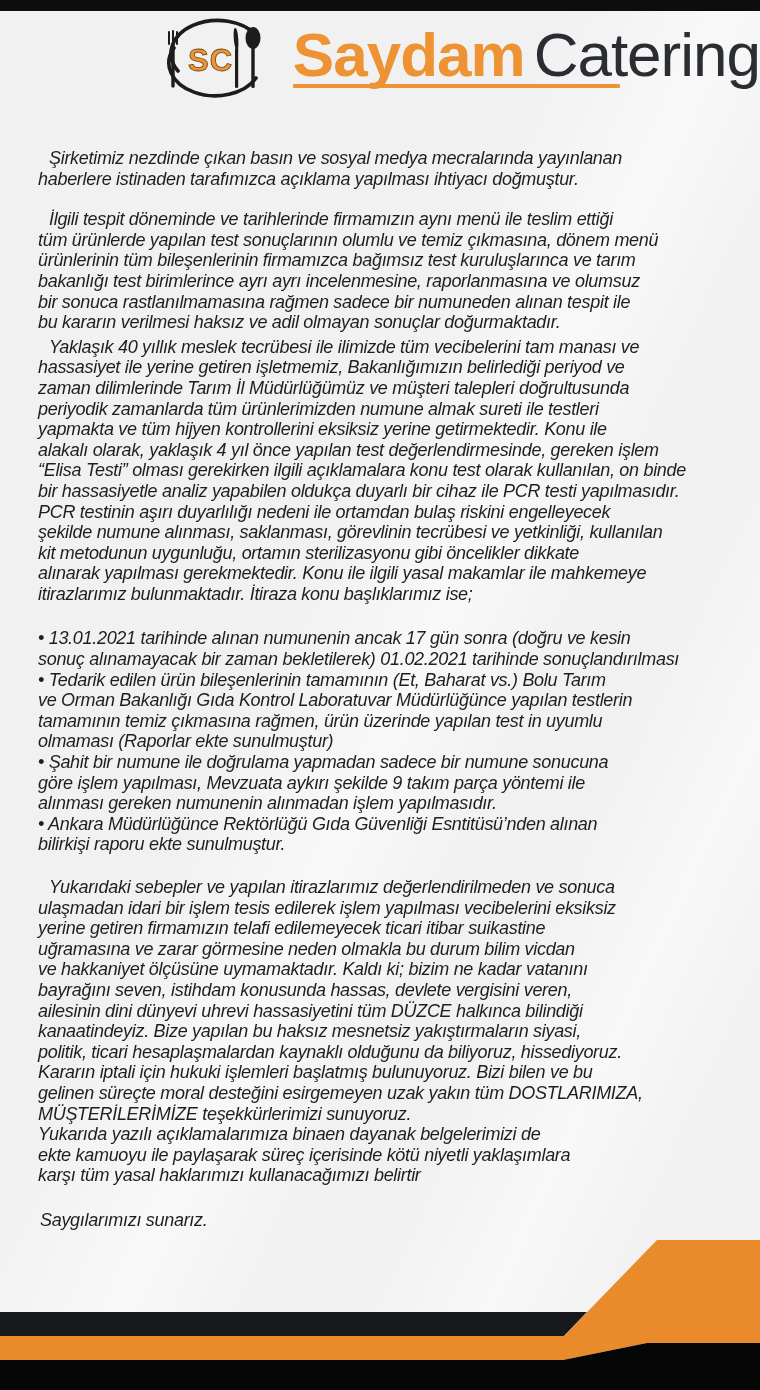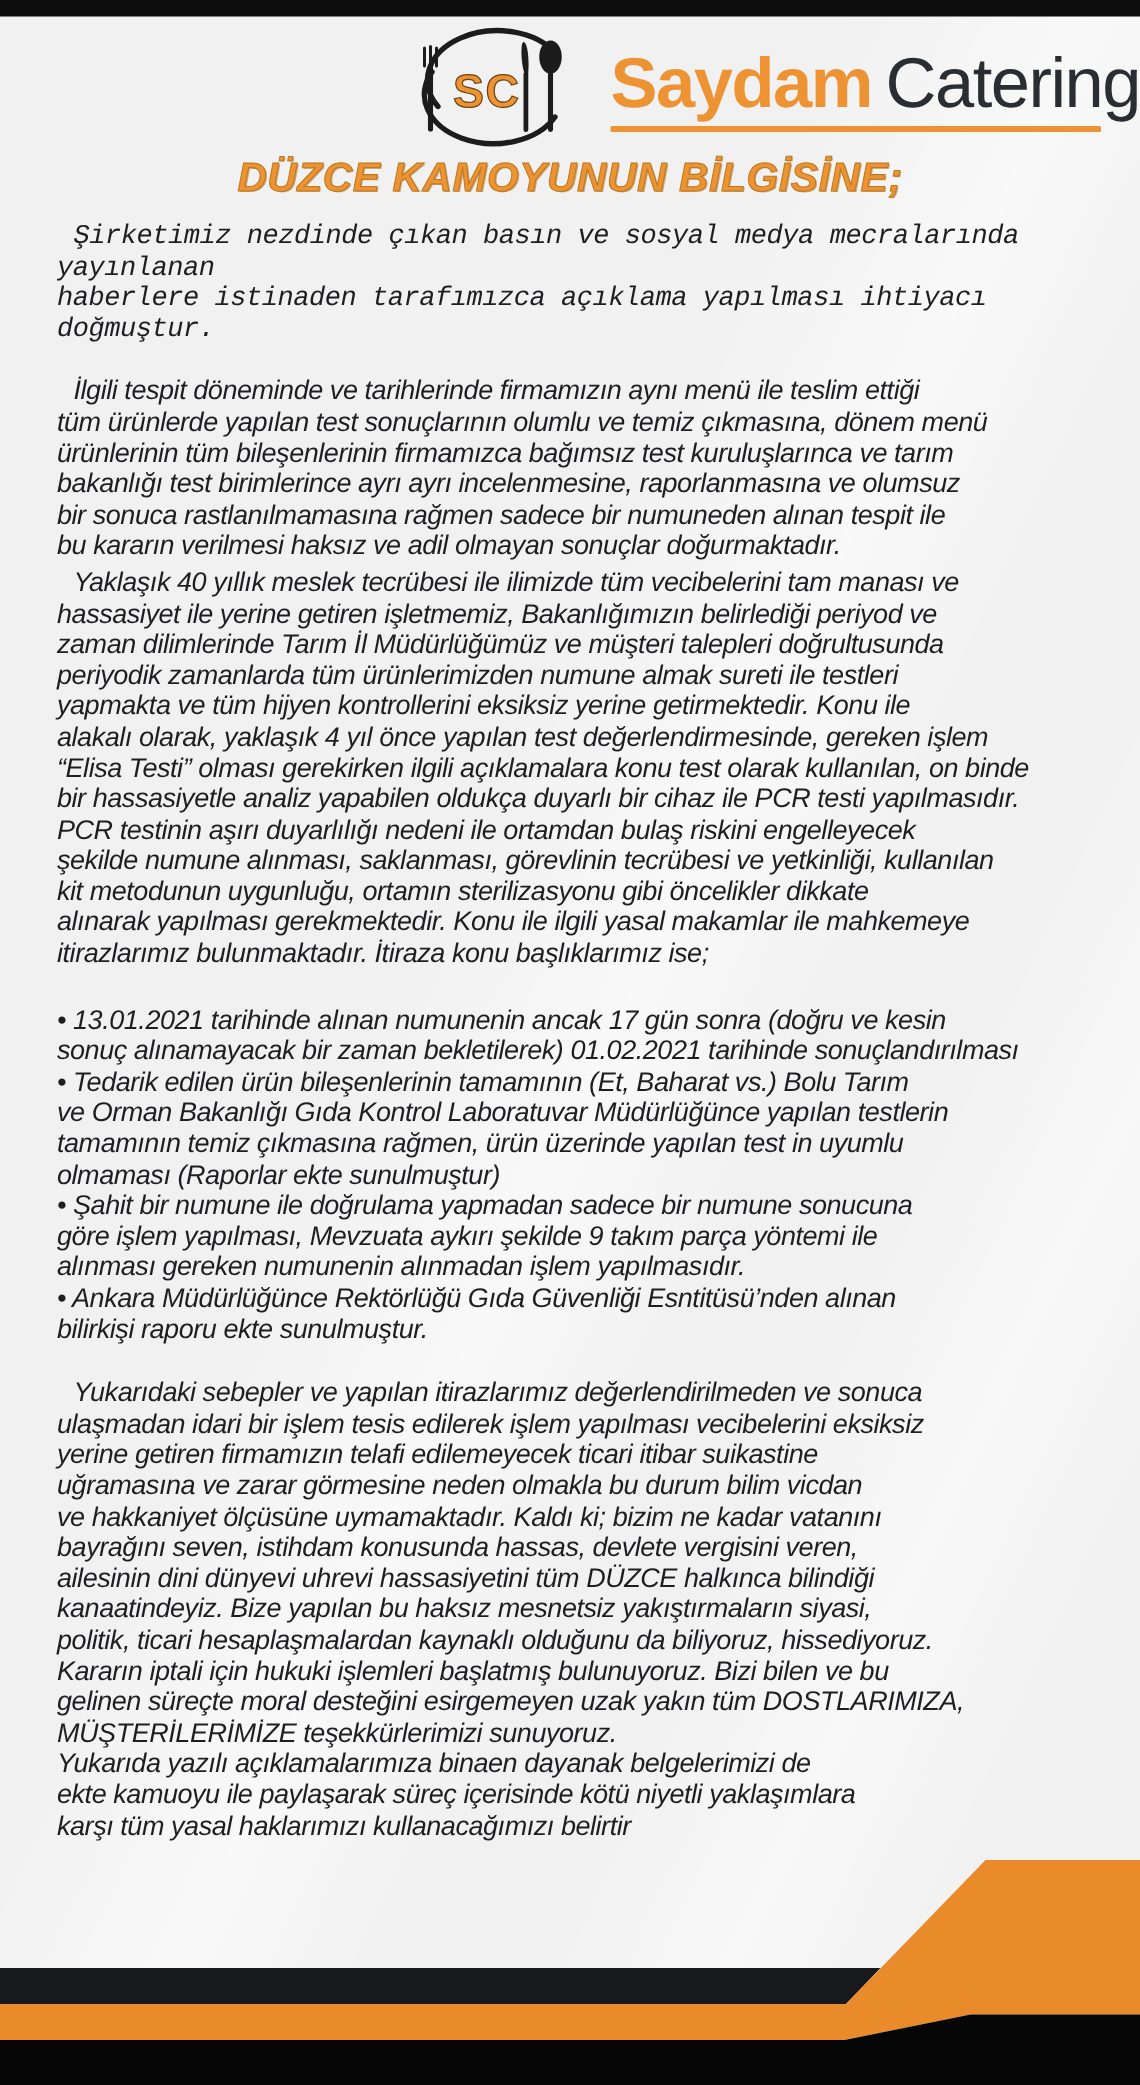--- a/index.html
+++ b/index.html
@@ -15,40 +15,40 @@
       var(--background,#f1f1f2);
     color:var(--text,#1e1e20);
   }
   .top-bar{position:absolute;top:0;left:0;width:100%;height:11px;background:var(--black,#0d0d0d);}
   .header{
     position:absolute;top:18px;left:0;width:100%;
     display:flex;justify-content:flex-end;align-items:center;gap:10px;
   }
   .logo{width:122px;height:80px;flex:0 0 auto;}
   .wordmark{display:inline-block;}
-  .wordline{font-size:47px;line-height:52px;letter-spacing:-1px;white-space:nowrap;}
+  .wordline{font-size:62px;line-height:52px;letter-spacing:-1px;white-space:nowrap;}
   .brand-a{color:var(--accent,#ED9333);font-weight:bold;}
   .brand-b{color:#2a2d31;font-weight:400;margin-left:9px;}
   .brand-underline{width:327px;height:4px;background:var(--accent,#ED9333);margin-top:3px;border-radius:1px;}
   .title{
     position:absolute;top:103px;left:0;width:100%;
     margin:0;text-align:center;
     font-size:27px;font-weight:bold;font-style:italic;letter-spacing:.5px;
     color:var(--accent,#ED9333);
     -webkit-text-stroke:.7px #bd7a1e;
     text-shadow:1px 1px 0 rgba(170,105,25,.55);
   }
   .content{
     position:absolute;top:140px;left:38px;width:700px;
     font-style:italic;font-weight:500;
     font-size:18px;line-height:20.6px;letter-spacing:-0.3px;
   }
   .para{margin:0;white-space:pre-line;}
   .indent{text-indent:11px;}
-  .p1{margin-top:8px;font-family:Liberation Mono, monospace;}
+  .p1{margin-top:8px;}
   .p2{margin-top:20px;}
   .p3{margin-top:4px;}
   .bullets{margin-top:24px;}
   .bullet{margin:0;text-indent:0;}
   .closing{margin-top:22px;}
   .signoff{margin-top:24px;text-indent:2px;}
   .footer{position:absolute;left:0;bottom:0;width:760px;height:160px;display:block;}
 </style>
 </head>
 <body>
@@ -84,21 +84,20 @@
       <text x="27" y="53" font-family="Liberation Sans, sans-serif" font-size="31" font-weight="bold" fill="var(--accent,#ED9333)" stroke="#6b4414" stroke-width="0.8" letter-spacing="1">SC</text>
     </svg>
     <div class="wordmark">
       <div class="wordline">
         <span class="brand-a">Saydam</span><span class="brand-b">Catering</span>
       </div>
       <div class="brand-underline"></div>
     </div>
   </header>
 
-  <h1 class="title">DÜZCE KAMOYUNUN BİLGİSİNE;</h1>
 
   <main class="content">
     <p class="para indent p1">Şirketimiz nezdinde çıkan basın ve sosyal medya mecralarında yayınlanan
 haberlere istinaden tarafımızca açıklama yapılması ihtiyacı doğmuştur.</p>
     <p class="para indent p2">İlgili tespit döneminde ve tarihlerinde firmamızın aynı menü ile teslim ettiği
 tüm ürünlerde yapılan test sonuçlarının olumlu ve temiz çıkmasına, dönem menü
 ürünlerinin tüm bileşenlerinin firmamızca bağımsız test kuruluşlarınca ve tarım
 bakanlığı test birimlerince ayrı ayrı incelenmesine, raporlanmasına ve olumsuz
 bir sonuca rastlanılmamasına rağmen sadece bir numuneden alınan tespit ile
 bu kararın verilmesi haksız ve adil olmayan sonuçlar doğurmaktadır.</p>
@@ -138,20 +137,21 @@
 bayrağını seven, istihdam konusunda hassas, devlete vergisini veren,
 ailesinin dini dünyevi uhrevi hassasiyetini tüm DÜZCE halkınca bilindiği
 kanaatindeyiz. Bize yapılan bu haksız mesnetsiz yakıştırmaların siyasi,
 politik, ticari hesaplaşmalardan kaynaklı olduğunu da biliyoruz, hissediyoruz.
 Kararın iptali için hukuki işlemleri başlatmış bulunuyoruz. Bizi bilen ve bu
 gelinen süreçte moral desteğini esirgemeyen uzak yakın tüm DOSTLARIMIZA,
 MÜŞTERİLERİMİZE teşekkürlerimizi sunuyoruz.
 Yukarıda yazılı açıklamalarımıza binaen dayanak belgelerimizi de
 ekte kamuoyu ile paylaşarak süreç içerisinde kötü niyetli yaklaşımlara
 karşı tüm yasal haklarımızı kullanacağımızı belirtir</p>
+    <p class="para signoff">Saygılarımızı sunarız.</p>
   </main>
 
   <svg class="footer" viewBox="0 0 760 160" preserveAspectRatio="none" aria-hidden="true">
     <polygon points="0,82 587,82 564,106 0,106" fill="var(--dark-band,#17191d)"></polygon>
     <polygon points="0,106 564,106 657,10 760,10 760,113 647,113 563,130 0,130" fill="var(--footer-orange,#E98B2B)"></polygon>
     <polygon points="0,130 563,130 647,113 760,113 760,160 0,160" fill="#060606"></polygon>
   </svg>
 
 </div>
 

